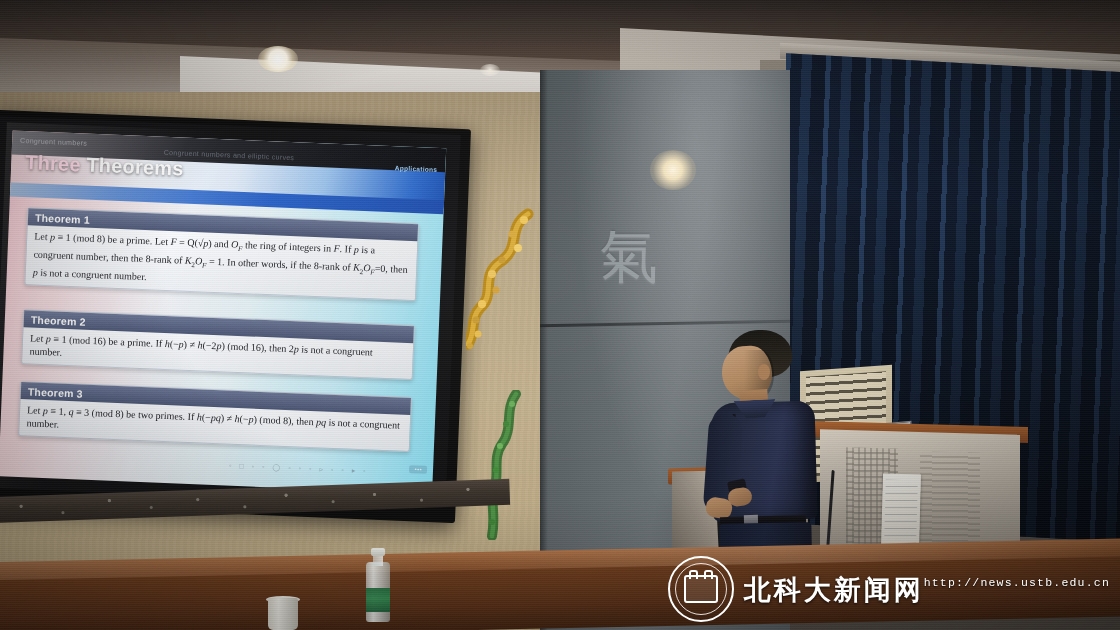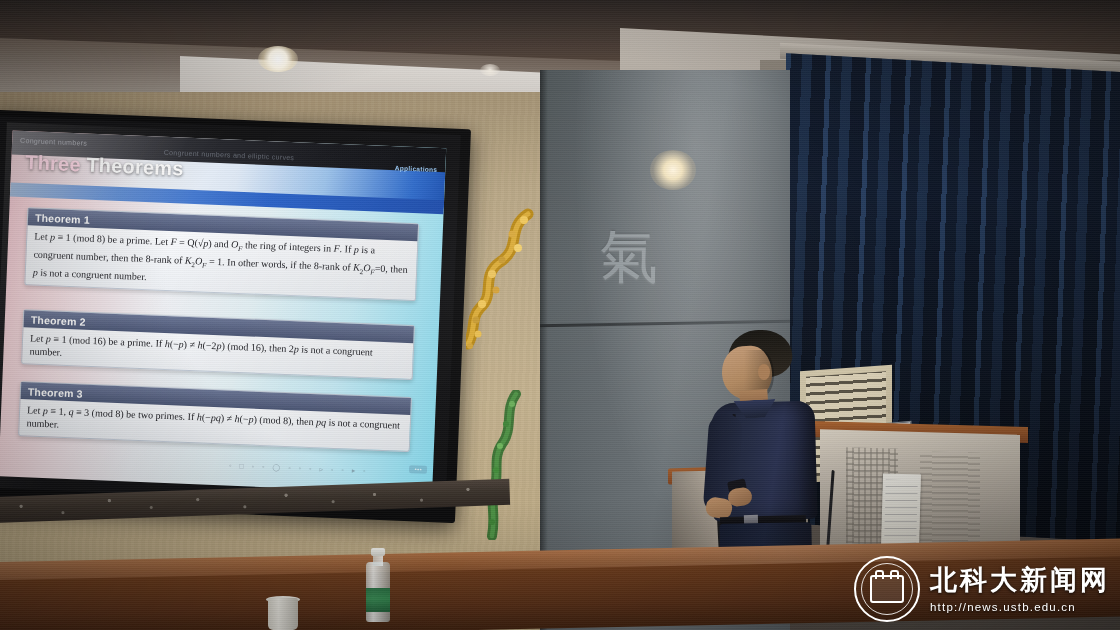--- a/index.html
+++ b/index.html
@@ -259,25 +259,25 @@
   #wm-seal{width:62px;height:62px;border-radius:50%;border:2px solid #fff;
     display:flex;align-items:center;justify-content:center;position:relative;}
   #wm-seal:after{content:"";position:absolute;left:5px;top:5px;right:5px;bottom:5px;
     border:1px solid rgba(255,255,255,.85);border-radius:50%;}
   #wm-seal-inner{width:30px;height:24px;border:2px solid #fff;border-radius:3px;
     position:relative;background:rgba(255,255,255,.10);}
   #wm-seal-inner:before{content:"";position:absolute;left:3px;top:-7px;width:5px;height:7px;
     border:2px solid #fff;border-bottom:none;border-radius:3px 3px 0 0;}
   #wm-seal-inner:after{content:"";position:absolute;right:3px;top:-7px;width:5px;height:7px;
     border:2px solid #fff;border-bottom:none;border-radius:3px 3px 0 0;}
-  #wm-text{display:flex;flex-direction:column;gap:8px;}
+  #wm-text{display:flex;flex-direction:row;gap:0;}
   #wm-cn{color:#fff;font-size:27px;font-weight:bold;letter-spacing:3px;
     font-family:"DejaVu Sans",sans-serif;text-shadow:0 1px 3px rgba(0,0,0,.8);line-height:1;}
   #wm-url{color:#fff;font-size:11.5px;letter-spacing:1.2px;
-    font-family:Liberation Sans, sans-serif;text-shadow:0 1px 2px rgba(0,0,0,.8);}
+    font-family:Liberation Mono, monospace;text-shadow:0 1px 2px rgba(0,0,0,.8);}
 </style>
 </head>
 <body>
 
 <div id="stage">
 
   <div class="layer" id="ceiling-dark"></div>
   <div class="layer" id="ceiling-soffit"></div>
   <div class="layer" id="ceiling-white2"></div>
   <div class="layer" id="ceiling-white"></div>

